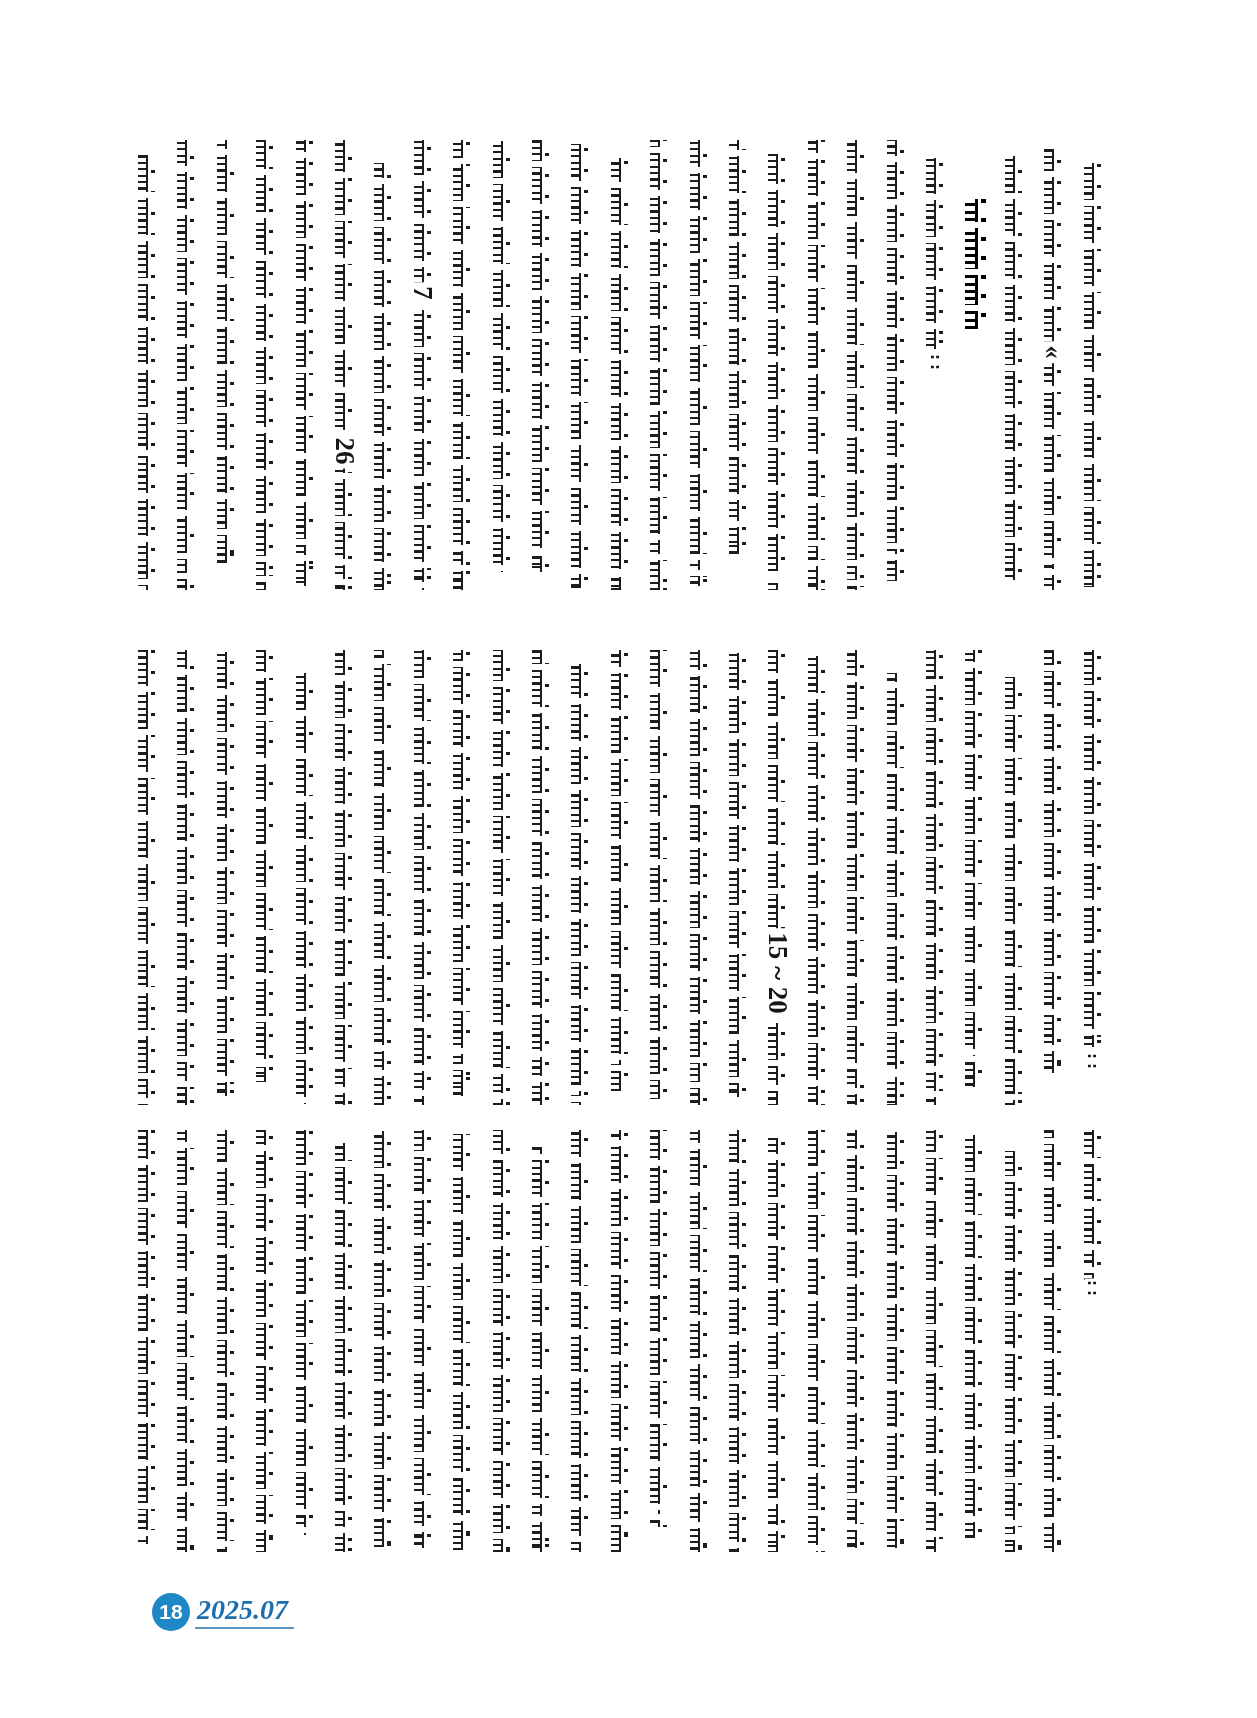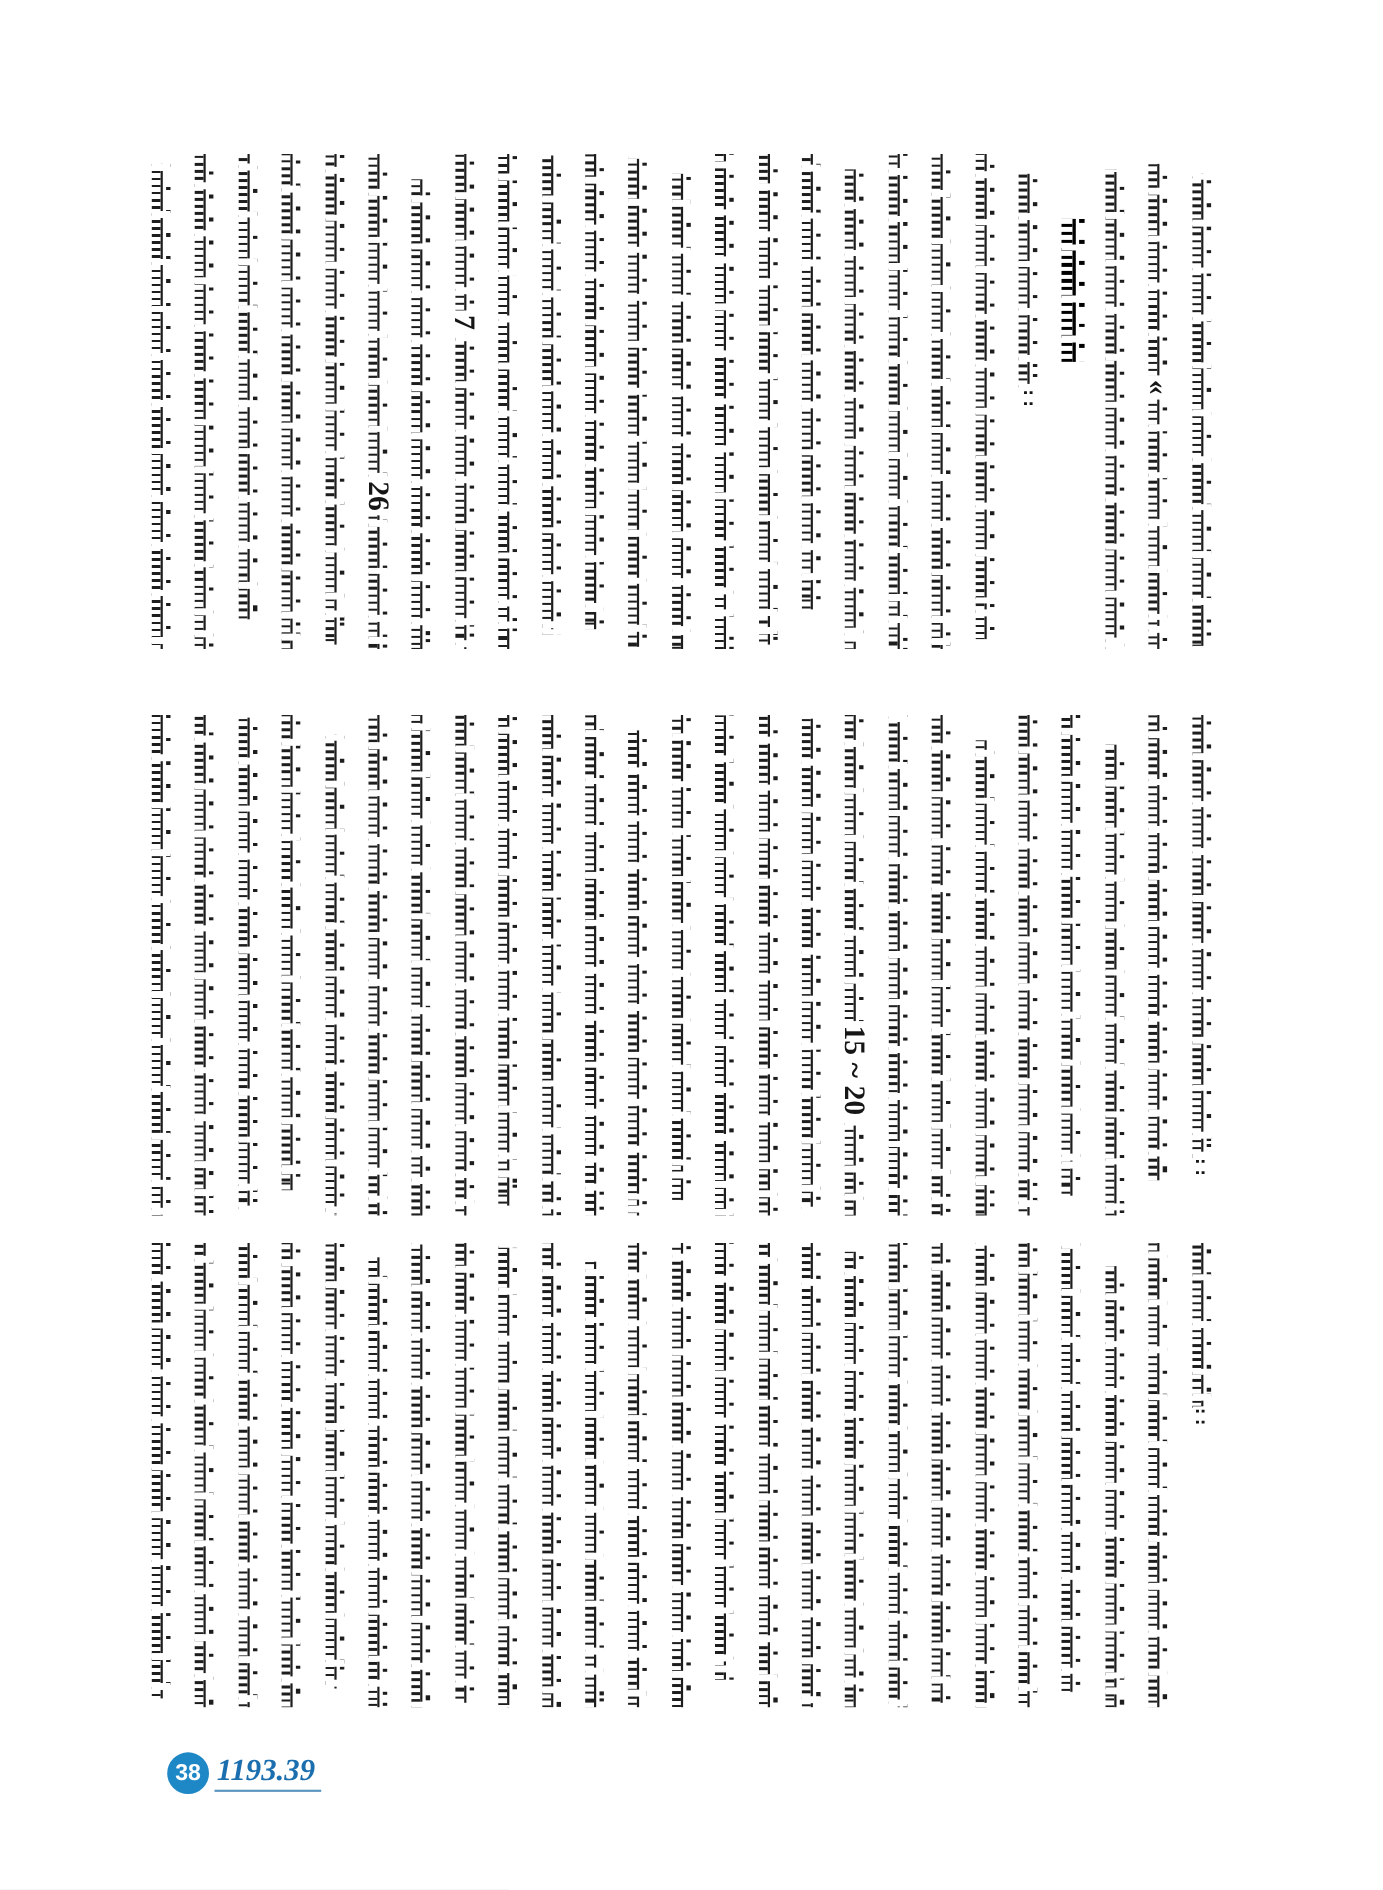--- a/index.html
+++ b/index.html
@@ -170,17 +170,17 @@
       <div class="col" style="left: 788px; top: 0%; height: 100%; background-position-y: -21px, -12px, -16px, 0px;"></div>
       <div class="col" style="left: 827.4px; top: 0%; height: 97%; background-position-y: -1px, -10px, 0px, 0px;"></div>
       <div class="col" style="left: 866.8px; top: 5%; height: 95%; background-position-y: -18px, -8px, -5px, 0px;"></div>
       <div class="col" style="left: 906.2px; top: 0%; height: 100%; background-position-y: -35px, -6px, -10px, 0px;"></div>
       <div class="col" style="left: 945.6px; top: 0%; height: 36%; background-position-y: -15px, -4px, -15px, 0px;">
         <span class="pend">::</span>
       </div>
     </div>
 
   <div class="footer">
-    <div class="page-badge">38</div>
-    <div class="issue-date">1193.39</div>
+    <div class="page-badge">18</div>
+    <div class="issue-date">2025.07</div>
   </div>
 
 </div>
 
 </body></html>

